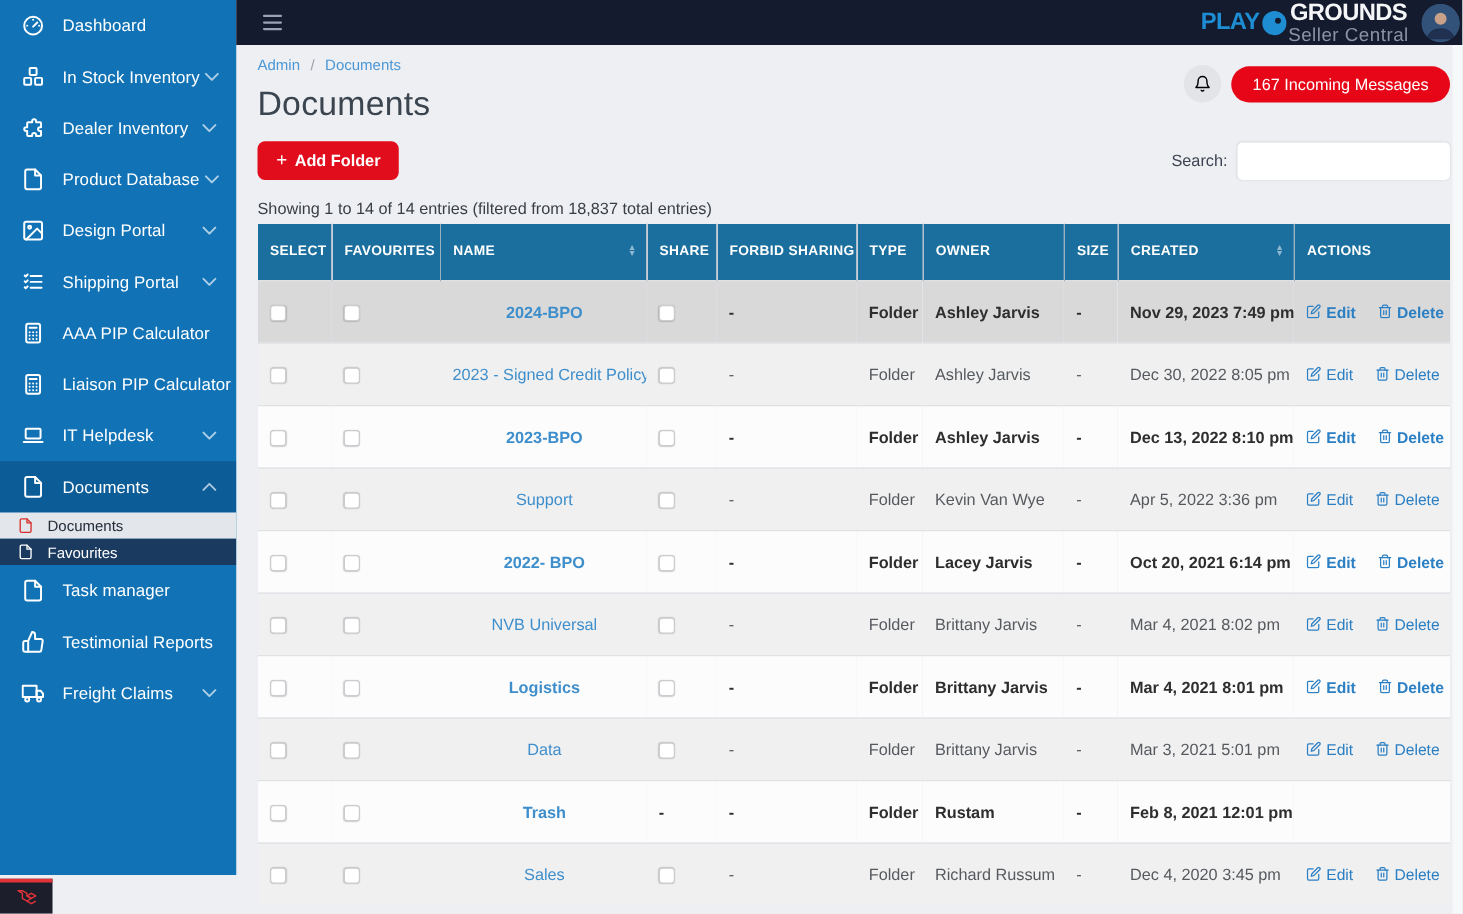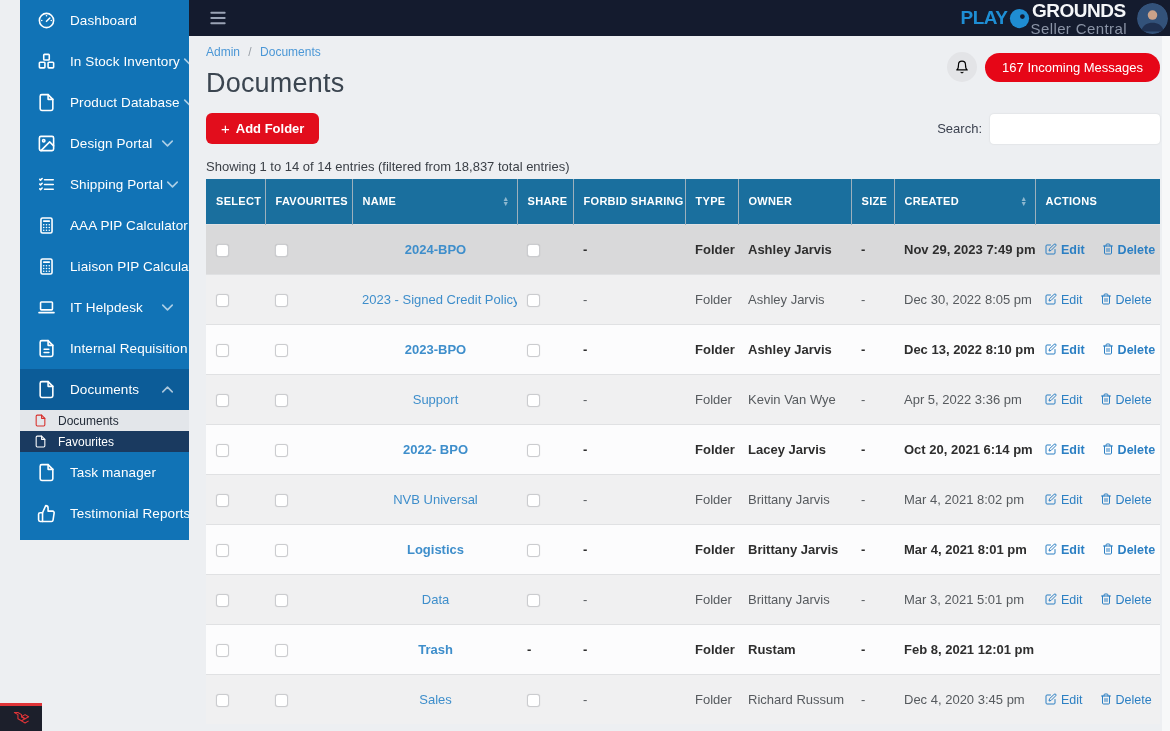--- a/index.html
+++ b/index.html
@@ -1,21 +1,21 @@
 <!DOCTYPE html>
 <html><head>
 <meta charset="utf-8">
 <style>
   * { box-sizing: border-box; margin: 0; padding: 0; }
   html,body { width:1170px; height:731px; overflow:hidden; }
   body { font-family:"Liberation Sans", sans-serif; background:#edeff2; display:flex; }
 
   
   .sidebar { width:189px; flex:0 0 189px; position:relative; background:#edeff2; }
-  .sidenav { height:540px; background:#1173b6; overflow:hidden;margin-left:20px; }
+  .sidenav { height:700px; background:#1173b6; overflow:hidden; }
   .side-item { height:41px; display:flex; align-items:center; padding:0 12px 0 17px; color:#fff; cursor:pointer; }
   .side-item.expanded { background:#0c5c98; }
   .side-item .icn { width:19px; height:19px; flex:0 0 19px; }
   .side-label { margin-left:14px; font-size:13.5px; letter-spacing:.1px; white-space:nowrap; }
   .chev { width:12px; height:12px; flex:0 0 12px; margin-left:auto; opacity:.65; }
   .subnav { }
   .sub-item { height:21px; display:flex; align-items:center; padding:0 12px 0 14px; background:#14629f; color:#fff; cursor:pointer; }
   .sub-item { background:#1a3a60; }
   .sub-item .icn { width:13px; height:13px; flex:0 0 13px; }
   .sub-label { margin-left:11px; font-size:12px; }
@@ -107,20 +107,33 @@
         <span class="side-label">In Stock Inventory</span>
         <span class="icn chev">
           <svg viewBox="0 0 24 24">
             <path d="M6 9l6 6 6-6"></path>
           </svg>
         </span>
       </div>
       <div class="side-item">
         <span class="icn">
           <svg viewBox="0 0 24 24">
+            <path d="M13 3a2 2 0 0 0-2 2v1H7a1 1 0 0 0-1 1v4H5a2 2 0 1 0 0 4h1v4a1 1 0 0 0 1 1h4v-1a2 2 0 1 1 4 0v1h4a1 1 0 0 0 1-1v-4h-1a2 2 0 1 1 0-4h1V7a1 1 0 0 0-1-1h-4V5a2 2 0 0 0-2-2z"></path>
+          </svg>
+        </span>
+        <span class="side-label">Dealer Inventory</span>
+        <span class="icn chev">
+          <svg viewBox="0 0 24 24">
+            <path d="M6 9l6 6 6-6"></path>
+          </svg>
+        </span>
+      </div>
+      <div class="side-item">
+        <span class="icn">
+          <svg viewBox="0 0 24 24">
             <path d="M14 2H6a2 2 0 0 0-2 2v16a2 2 0 0 0 2 2h12a2 2 0 0 0 2-2V8z"></path>
             <path d="M14 2v6h6"></path>
           </svg>
         </span>
         <span class="side-label">Product Database</span>
         <span class="icn chev">
           <svg viewBox="0 0 24 24">
             <path d="M6 9l6 6 6-6"></path>
           </svg>
         </span>
@@ -175,35 +188,20 @@
         <span class="side-label">Liaison PIP Calculator</span>
       </div>
       <div class="side-item">
         <span class="icn">
           <svg viewBox="0 0 24 24">
             <rect x="4.5" y="5" width="15" height="10" rx="1"></rect>
             <path d="M2.5 18.5h19"></path>
           </svg>
         </span>
         <span class="side-label">IT Helpdesk</span>
-        <span class="icn chev">
-          <svg viewBox="0 0 24 24">
-            <path d="M6 9l6 6 6-6"></path>
-          </svg>
-        </span>
-      </div>
-      <div class="side-item">
-        <span class="icn">
-          <svg viewBox="0 0 24 24">
-            <path d="M14 2H6a2 2 0 0 0-2 2v16a2 2 0 0 0 2 2h12a2 2 0 0 0 2-2V8z"></path>
-            <path d="M14 2v6h6"></path>
-            <path d="M9 13h6M9 17h6"></path>
-          </svg>
-        </span>
-        <span class="side-label">Internal Requisition</span>
         <span class="icn chev">
           <svg viewBox="0 0 24 24">
             <path d="M6 9l6 6 6-6"></path>
           </svg>
         </span>
       </div>
       <div class="side-item expanded">
         <span class="icn">
           <svg viewBox="0 0 24 24">
             <path d="M14 2H6a2 2 0 0 0-2 2v16a2 2 0 0 0 2 2h12a2 2 0 0 0 2-2V8z"></path>

